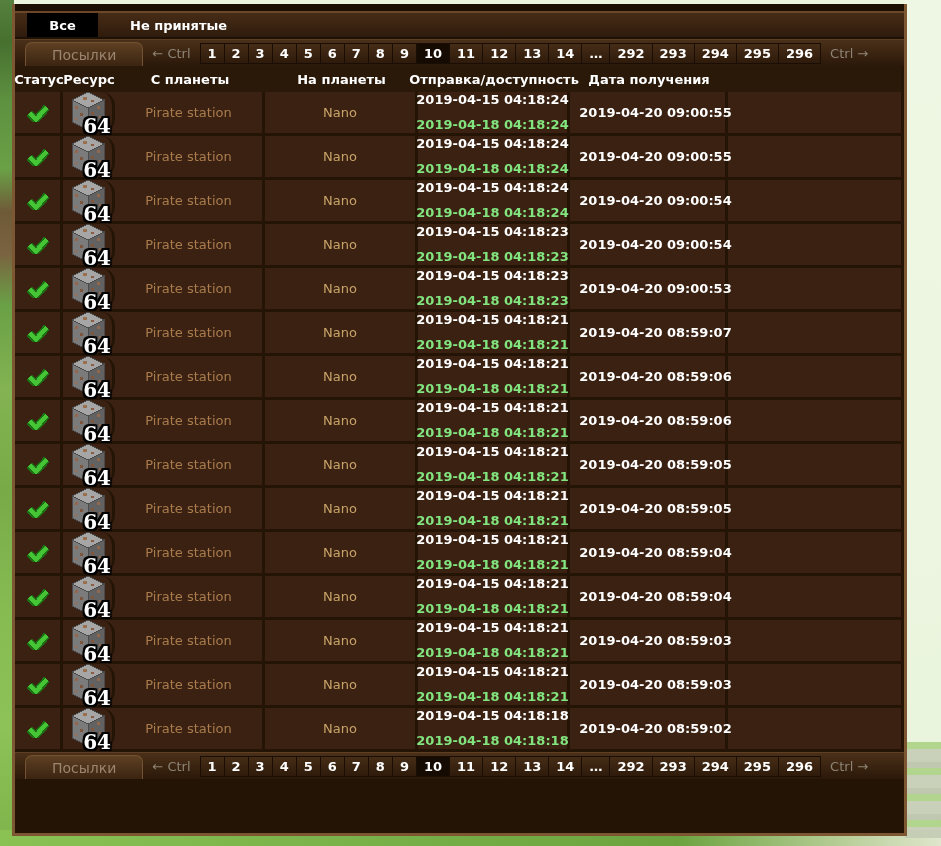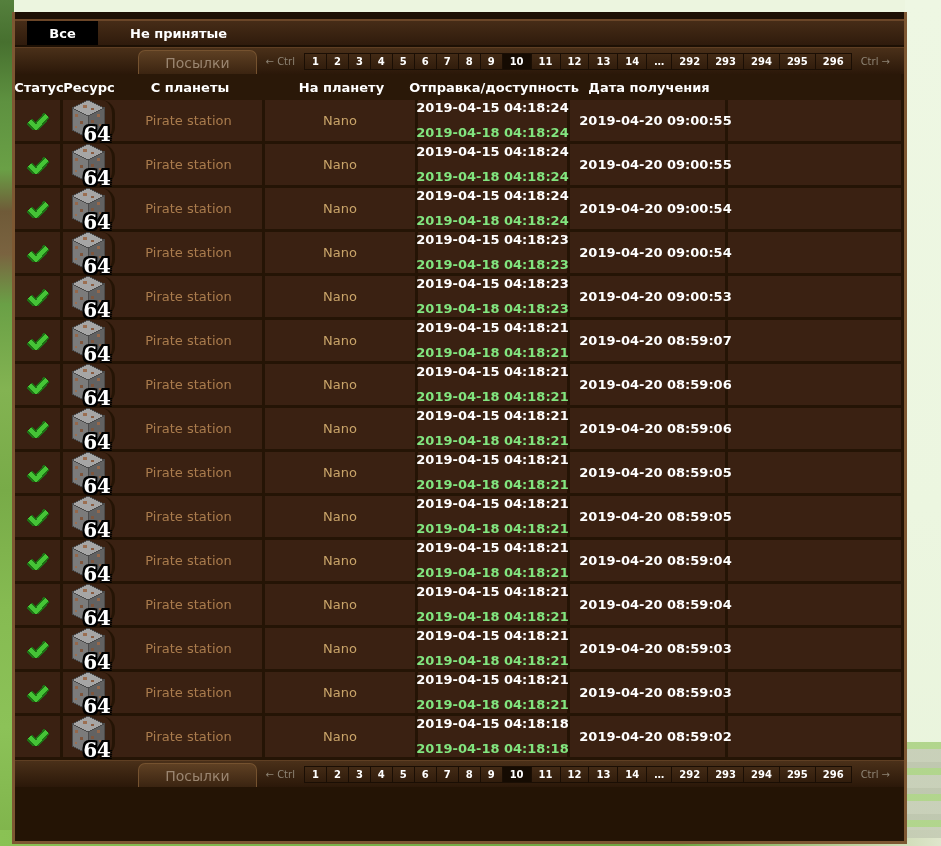--- a/index.html
+++ b/index.html
@@ -17,42 +17,42 @@
   }
   .bg-right { position:absolute; right:0; top:0; width:36px; height:846px;
     background:linear-gradient(180deg,#eef7e3 0%,#ecf6e0 60%,#e9f4dc 100%); }
   .bg-bottom { position:absolute; left:0; top:830px; width:941px; height:16px;
     background:linear-gradient(90deg,#8ac254 0%,#77b148 40%,#6ca33f 72%,#b9cf9a 90%,#dfe6cc 100%); }
   .island { position:absolute; right:0; top:742px; width:36px; height:96px; opacity:.85;
     background:repeating-linear-gradient(180deg,#a8d07f 0 7px,#c3cab3 7px 20px,#b8c0a8 20px 26px);
   }
 
   
-  .panel { position:absolute; left:12px; top:12px; width:895px; height:832px;
+  .panel { position:absolute; left:12px; top:4px; width:895px; height:832px;
     background:var(--panel-bg,#241405);
     border-left:3px solid var(--panel-border,#7d5732);
     border-right:3px solid var(--panel-border,#7d5732);
     border-bottom:3px solid var(--panel-border,#7d5732);
   }
   .top-strip { height:9px; background:#1c0f04; border-bottom:2px solid #6b4628; }
 
   .tabsbar { height:26px; display:flex; align-items:stretch;
     background:linear-gradient(#462c17,#2f1b0c); border-bottom:2px solid #1d1004; }
   .tab-all { width:71px; margin-left:12px; background:#000; color:#fff;
     font-size:13px; font-weight:bold; display:flex; align-items:center; justify-content:center; cursor:pointer; }
   .tab-notacc { padding:0 32px; color:#fff; font-size:13px; font-weight:bold;
     display:flex; align-items:center; cursor:pointer; }
 
   .bar { height:27px; background:linear-gradient(#4a3019,#2b1809); border-top:1px solid #5f3f23;
-    display:flex; align-items:center; justify-content:flex-end; }
+    display:flex; align-items:center; justify-content:flex-start; }
   .poslyki-tab { height:24px; align-self:flex-end; margin-left:10px;
     background:linear-gradient(#5e4023,#3b2411); border:1px solid #75522f; border-bottom:none;
     border-radius:7px 7px 0 0; color:#9a8570; font-size:14px; padding:0 26px;
     display:flex; align-items:center; cursor:pointer; }
-  .pagination { display:flex; align-items:center; margin-right:5px; font-size:10px; color:#fff; }
+  .pagination { display:flex; align-items:center; margin-right:5px; font-size:13px; color:#fff; }
   .pg-ctrl { color:#8e8475; padding:0 9px; white-space:nowrap; cursor:default; }
   .pages { display:flex; border:1px solid #1a0e04; border-right:none; }
   .pg-num { padding:2px 7px; border-right:1px solid #1a0e04; font-weight:bold; cursor:pointer; white-space:nowrap; }
   .pg-num.current { background:#150b02; }
   .pg-num.dots { cursor:default; }
 
   
   .table { padding-right:3px; }
   .theader { display:flex; height:26px; align-items:center; color:#fff;
     font-size:13px; font-weight:bold; background:#2a1808; }
@@ -124,21 +124,21 @@
           </span>
         <span class="pg-ctrl">Ctrl →</span>
       </div>
     </div>
 
     <div class="table">
       <div class="theader">
         <div class="cell c0">Статус</div>
         <div class="cell c1">Ресурс</div>
         <div class="cell c2">С планеты</div>
-        <div class="cell c3">На планету</div>
+        <div class="cell c3">На планеты</div>
         <div class="cell c4">Отправка/доступность</div>
         <div class="cell c5">Дата получения</div>
         <div class="cell c6"></div>
       </div>
       <div>
           <div class="trow">
     <div class="cell c0">
       <svg class="check" viewBox="0 0 20 16" shape-rendering="crispEdges">
         <polyline points="2,8 8,14 18,3" fill="none" stroke="#1e6f14" stroke-width="7"></polyline>
         <polyline points="2,8 8,14 18,3" fill="none" stroke="#45c436" stroke-width="4"></polyline>

